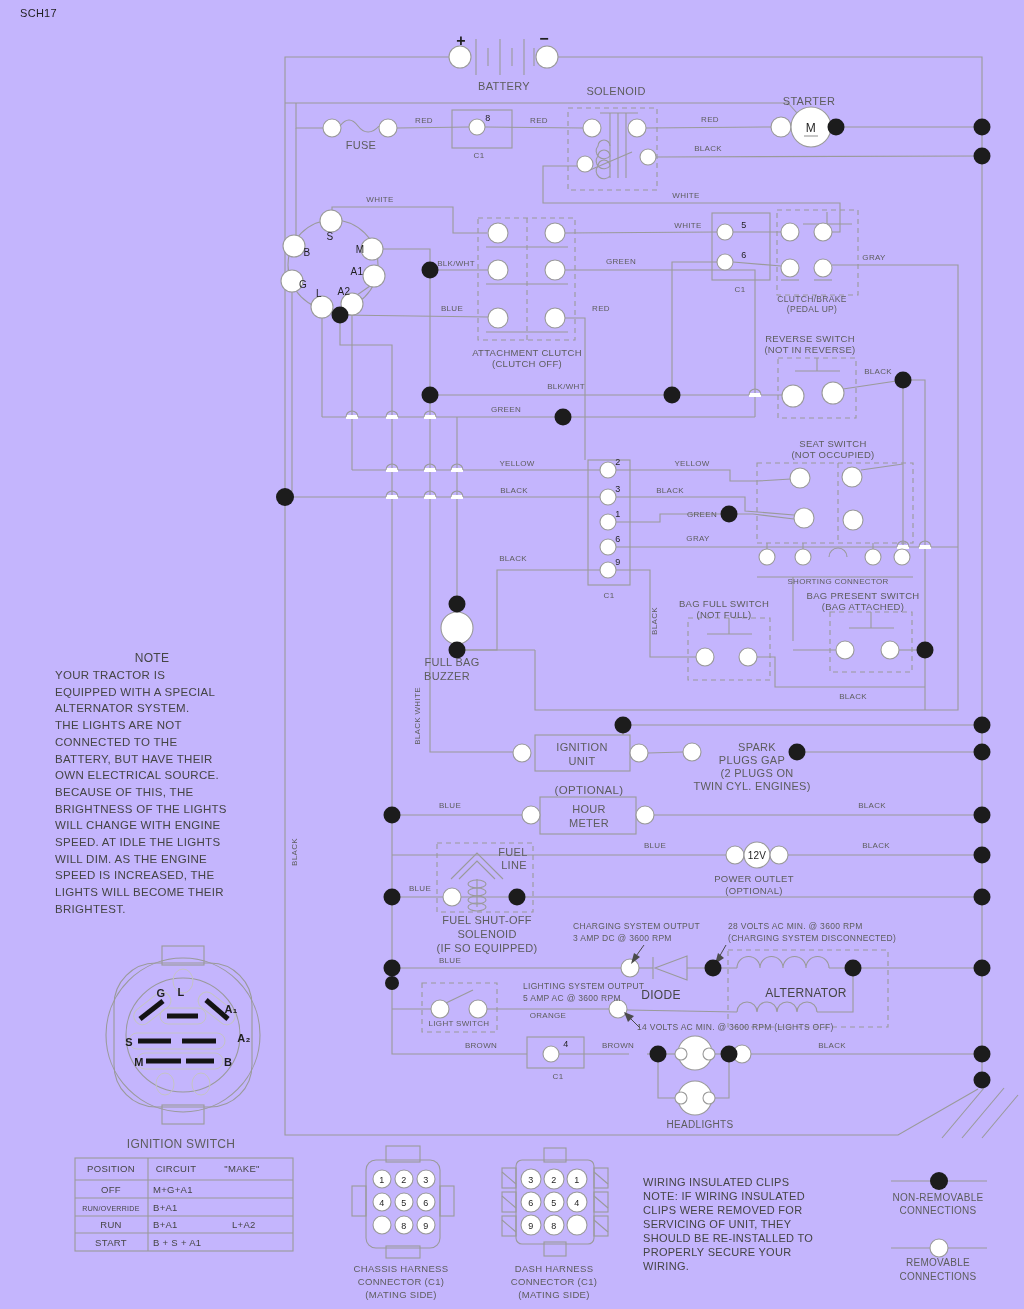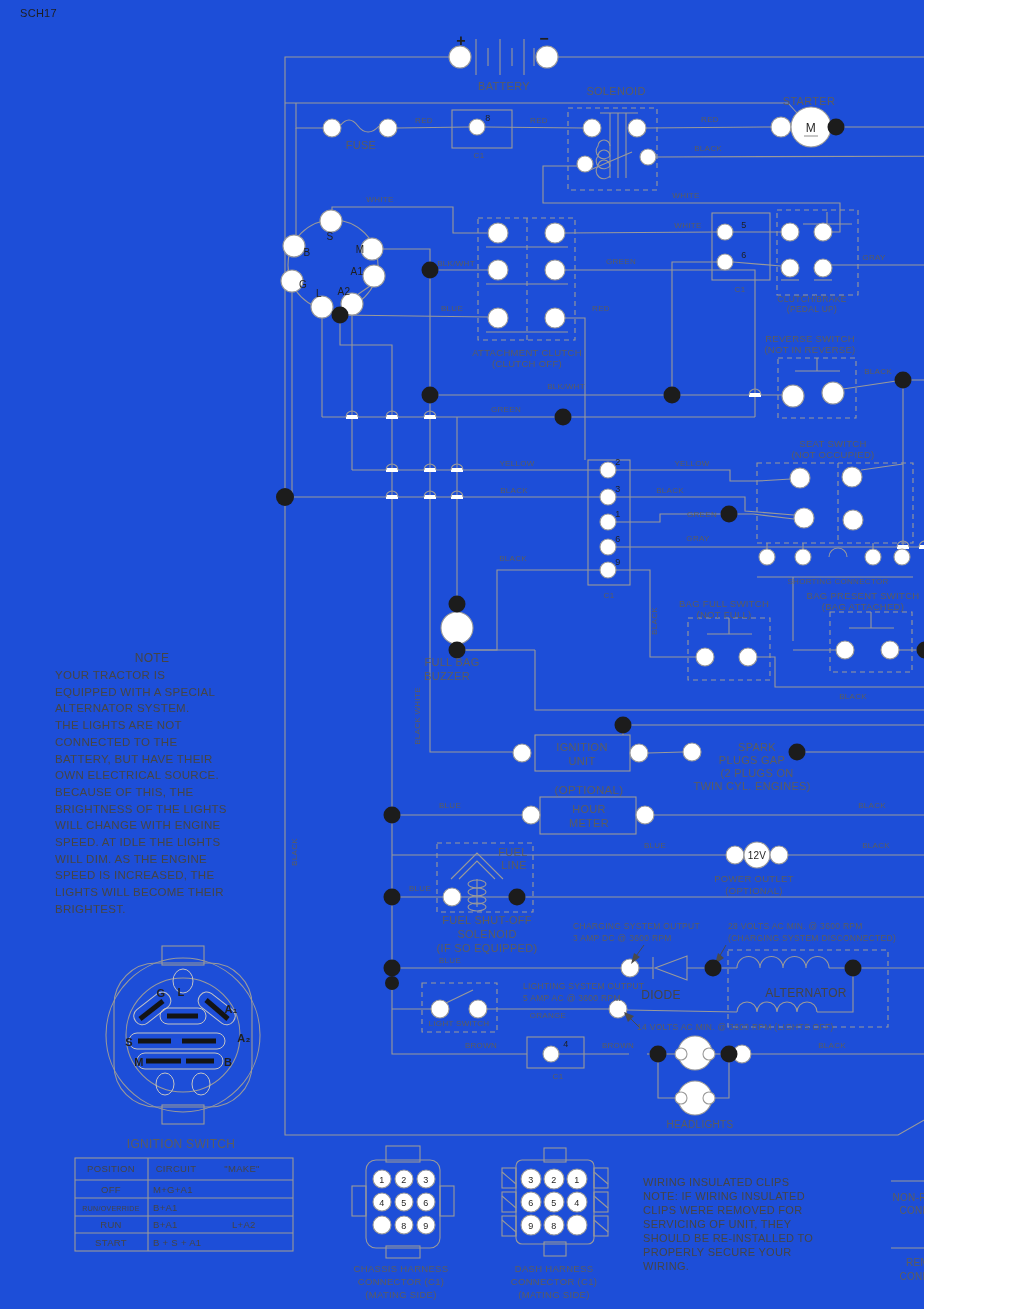--- a/index.html
+++ b/index.html
@@ -1,16 +1,16 @@
 <!DOCTYPE html>
 <html><head>
 <meta charset="utf-8">
 <style>
   html,body{margin:0;padding:0;background:#fff;}
-  #page{position:relative;width:924px;height:1309px;background:#1d4ed8;font-family:"Liberation Sans",sans-serif;overflow:hidden;}
+  #page{position:relative;width:1024px;height:1309px;background:#c4b5fd;font-family:"Liberation Sans",sans-serif;overflow:hidden;}
   svg{position:absolute;left:0;top:0;}
   .w{stroke:#9a9a9a;stroke-width:1.1;fill:none;}
   .dash{stroke:#9a9a9a;stroke-width:1.1;fill:none;stroke-dasharray:5 4;}
   .t{fill:#ffffff;stroke:#9a9a9a;stroke-width:1.1;}
   .dot{fill:#1c1c1c;stroke:none;}
   .bar{stroke:#141414;stroke-width:5;fill:none;}
   .thin{stroke:#c4c4c4;stroke-width:1;fill:none;}
   .patch{fill:#ffffff;stroke:none;}
   text{font-family:"Liberation Sans",sans-serif;letter-spacing:.3px;}
 </style>

